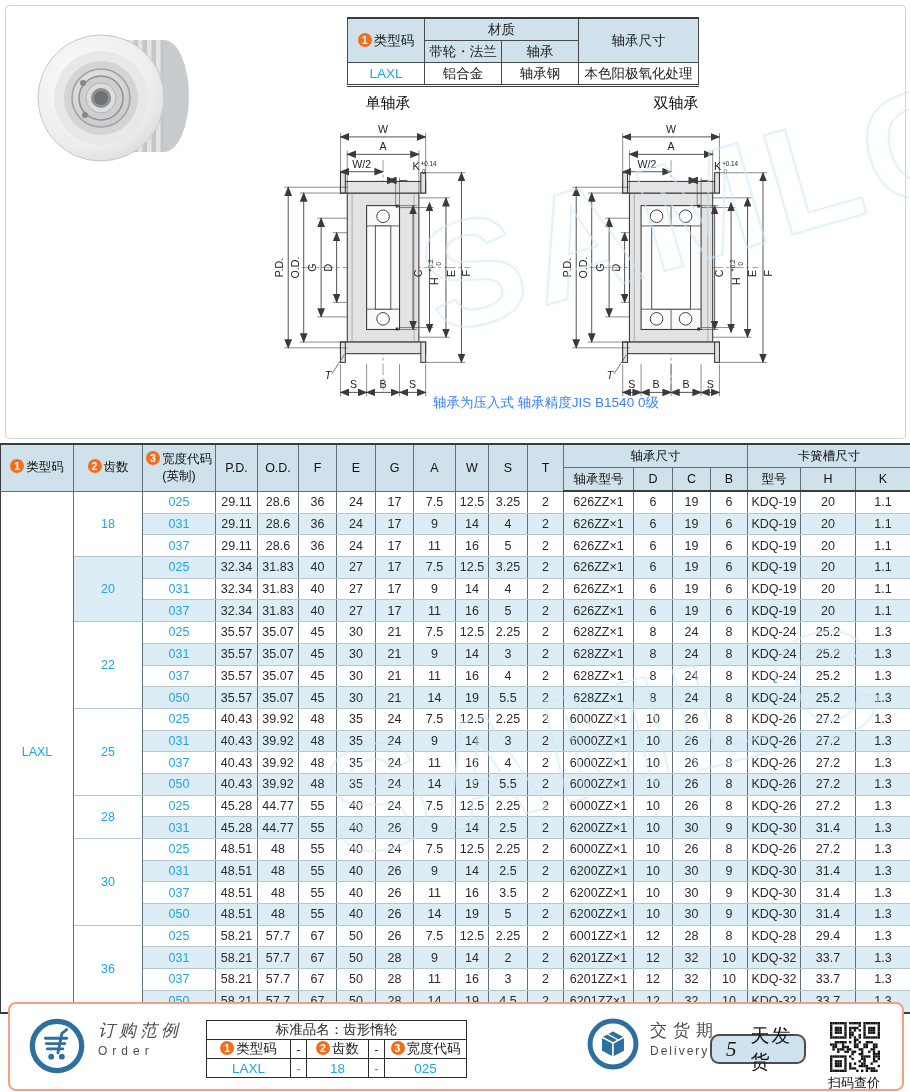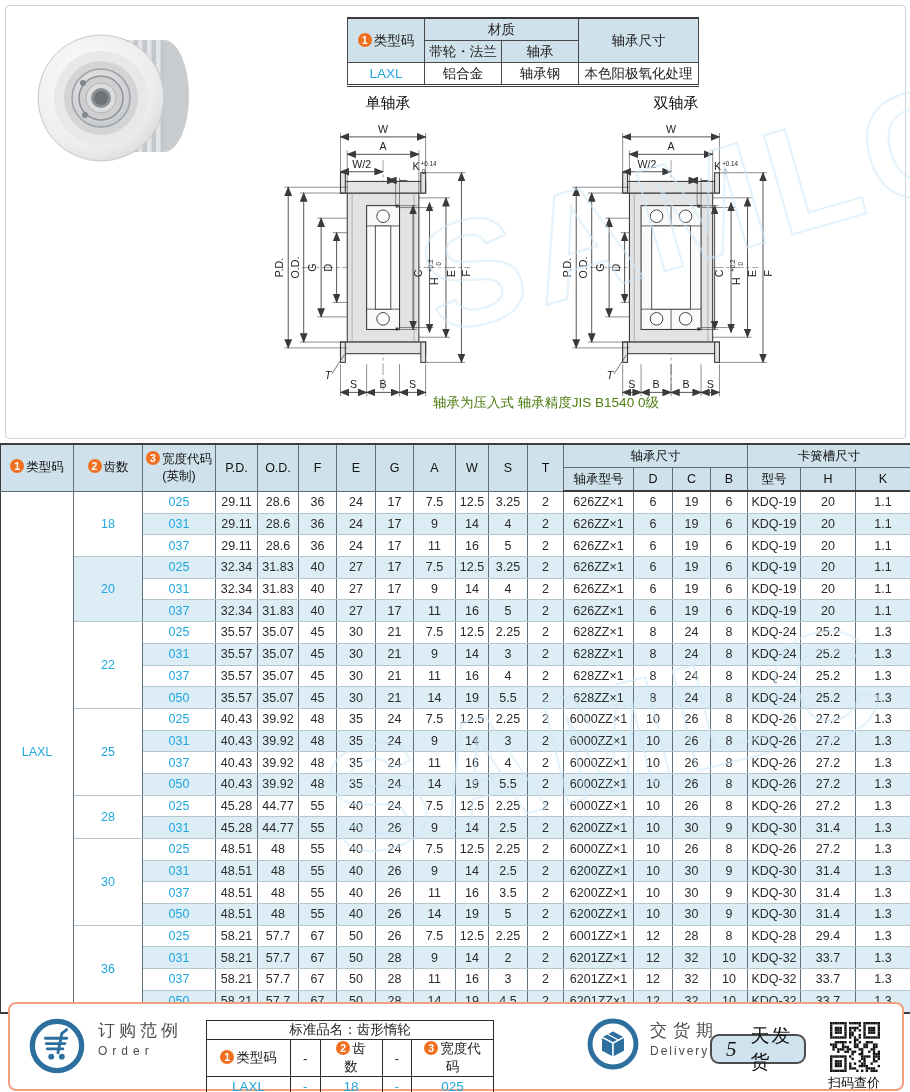--- a/index.html
+++ b/index.html
@@ -18,21 +18,21 @@
   .info-table th,.info-table td{border:1px solid #4a4a4a;text-align:center;padding:0;height:21px;font-weight:normal;}
   .info-table .hd{background:#cfe1eb;}
   .info-table{border-top:2px solid #3c3c3c;}
   .info-table tr:last-child td{border-bottom:3px double #3c3c3c;background:#fff;}
   .blue{color:#1fa6de;}
   .badge{display:inline-block;width:14px;height:14px;line-height:14px;border-radius:50%;
          background:#f06f1f;color:#fff;font-size:10.5px;text-align:center;margin-right:2px;
          font-weight:bold;vertical-align:1px;}
   .drawing-title{position:absolute;font-size:15px;color:#111;z-index:3;width:120px;text-align:center;}
   .drawing-note{position:absolute;left:300px;top:388px;width:480px;text-align:center;
-                font-size:13.5px;color:#4d7c0f;z-index:3;}
+                font-size:13.5px;color:#3b82f6;z-index:3;}
   svg text{font-family:"Liberation Sans", sans-serif;}
   
   .mt-wrap{position:absolute;left:0;top:443px;width:910px;z-index:2;}
   table.mt{border-collapse:collapse;table-layout:fixed;width:910px;
            border-top:2px solid #3c3c3c;border-bottom:2px solid #3c3c3c;
            border-left:1.5px solid #3c3c3c;border-right:1.5px solid #3c3c3c;}
   table.mt th{background:#cfe1eb;font-weight:normal;font-size:12.5px;color:#111;
               border-right:1px solid #5f707a;border-bottom:1px solid #5f707a;height:22px;padding:0;}
   table.mt thead tr:last-child th{border-bottom:2px solid #3c3c3c;}
   table.mt td{font-size:12.5px;color:#2b2b2b;text-align:center;height:20.7px;padding:0;
@@ -41,21 +41,21 @@
   table.mt td.span{background:#fff;}
   table.mt tr.gstart td{border-top:1.5px solid #3f3f3f;}
   table.mt td.wcode,table.mt td.teeth,table.mt td.tcode{color:#1fa6de;}
   
   .foot-box{position:absolute;left:8px;top:1002px;width:892px;height:85px;background:#fff;
             border:2px solid #f5a07c;border-radius:8px;z-index:2;}
   .f-label-cn{position:absolute;font-size:17px;letter-spacing:4px;color:#4d4d4d;}
   .f-label-en{position:absolute;font-size:12px;letter-spacing:5px;color:#4d4d4d;}
   .order-table{position:absolute;left:196px;top:16px;border-collapse:collapse;table-layout:fixed;
                font-size:13.5px;}
-  .order-table td{border:1px solid #2b2b2b;text-align:center;height:18px;padding:0 12px;}
+  .order-table td{border:1px solid #2b2b2b;text-align:center;height:18px;padding:0 5px;}
   .days-box{position:absolute;left:700px;top:30px;width:92px;height:26px;background:#cfe3ee;
             border:2px solid #4c4c4c;border-radius:9px;display:flex;align-items:center;}
   .days-num{font-family:"Liberation Serif", serif;font-style:italic;font-size:21px;color:#111;
             margin-left:14px;}
   .days-suffix{font-size:19px;color:#111;margin-left:14px;letter-spacing:2px;}
   .qr-caption{position:absolute;left:798px;top:70px;width:92px;text-align:center;font-size:13px;color:#111;}
 </style>
 </head>
 <body>
 
@@ -844,21 +844,21 @@
       <circle cx="30" cy="30" r="25.5" fill="none" stroke="#2d6f9f" stroke-width="5.5"></circle>
       <g stroke="#2d6f9f" stroke-width="3" stroke-linecap="round" fill="none">
         <path d="M40 13 l-5 4 -4 20"></path>
         <path d="M18 22 H40"></path>
         <path d="M19 27.5 H38"></path>
         <path d="M20 33 H36"></path>
       </g>
       <circle cx="24" cy="41" r="3" fill="#2d6f9f"></circle>
       <circle cx="35" cy="41" r="3" fill="#2d6f9f"></circle>
     </svg>
-    <div class="f-label-cn" style="left:88px;top:15px;">订购范例</div>
+    <div class="f-label-cn" style="left:88px;top:15px;font-style:italic;">订购范例</div>
     <div class="f-label-en" style="left:88px;top:40px;">Order</div>
 
     <table class="order-table">
       <colgroup>
           <col style="width:84px">
           <col style="width:16px">
           <col style="width:62px">
           <col style="width:16px">
           <col style="width:82px">
         </colgroup>

